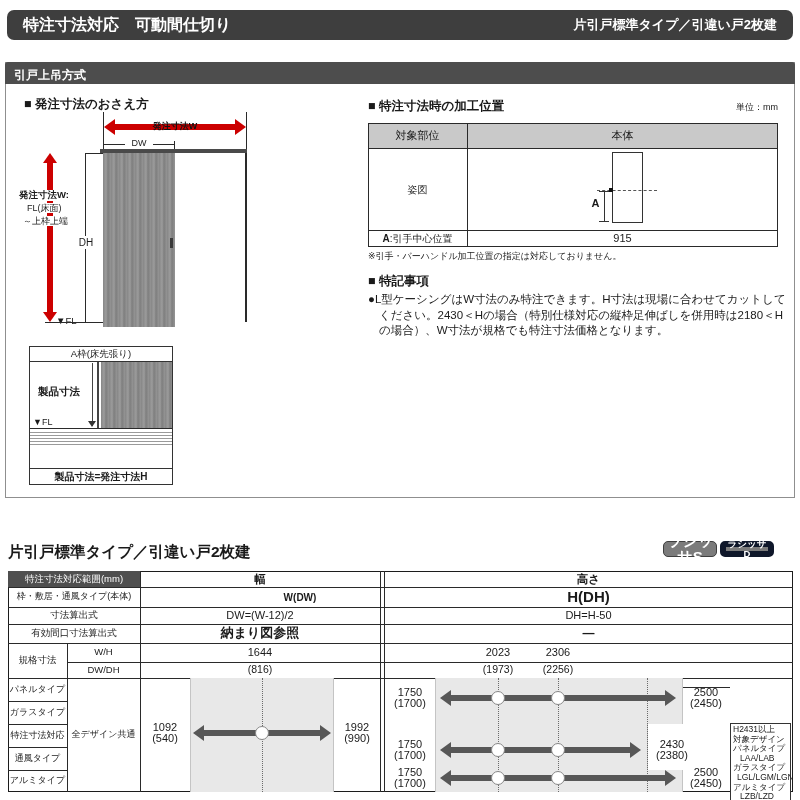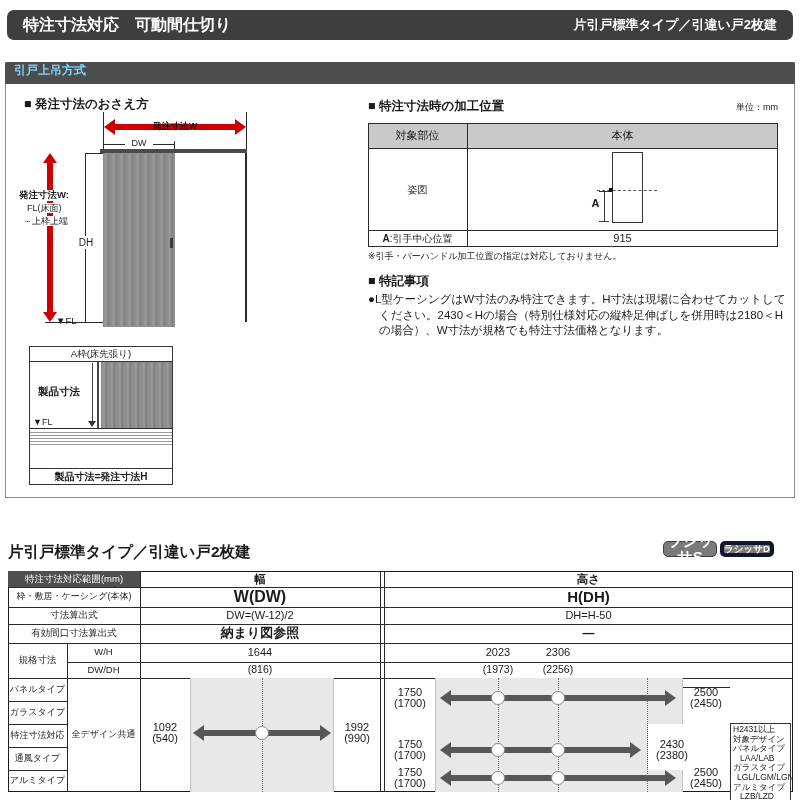--- a/index.html
+++ b/index.html
@@ -38,21 +38,21 @@
 
   <div class="abs" style="left:7px;top:10px;width:786px;height:30px;background:#3e3e3e;border-radius:7px;
               color:#fff;display:flex;align-items:center;justify-content:space-between;
               padding:0 16px;box-sizing:border-box;">
     <span style="font-size:16px;font-weight:bold;">特注寸法対応　可動間仕切り</span>
     <span style="font-size:13px;font-weight:bold;">片引戸標準タイプ／引違い戸2枚建</span>
   </div>
 
   <div class="abs" style="left:5px;top:62px;width:790px;height:436px;border:1px solid #8f8f8f;box-sizing:border-box;"></div>
   <div class="abs" style="left:5px;top:62px;width:790px;height:22px;background:#4d4d4d;border-radius:3px 3px 0 0;
-              color:#7dd3fc;display:flex;align-items:flex-start;padding-left:9px;box-sizing:border-box;">
+              color:#ffffff;display:flex;align-items:flex-end;padding-left:9px;box-sizing:border-box;">
     <span style="font-size:12px;font-weight:bold;">引戸上吊方式</span>
   </div>
 
   <div class="lt" style="left:24px;top:97px;font-size:12.5px;font-weight:bold;">■ 発注寸法のおさえ方</div>
 
   <div class="vl" style="left:103px;top:112px;height:39px;"></div>
   <div class="vl" style="left:246px;top:112px;height:41px;"></div>
   <div class="harrow" style="left:115px;top:124px;width:120px;color:#cc0000;"></div>
   <div class="ct" style="left:115px;top:120px;width:120px;height:13px;font-size:9px;font-weight:bold;color:#111;">発注寸法W</div>
 
@@ -119,21 +119,21 @@
 
   <div class="lt" style="left:368px;top:251px;font-size:9px;color:#222;">※引手・バーハンドル加工位置の指定は対応しておりません。</div>
 
   <div class="lt" style="left:368px;top:274px;font-size:12.5px;font-weight:bold;">■ 特記事項</div>
   <div class="lt" style="left:368px;top:292px;width:424px;font-size:11.5px;line-height:15.5px;
               padding-left:11px;text-indent:-11px;box-sizing:border-box;">●L型ケーシングはW寸法のみ特注できます。H寸法は現場に合わせてカットしてください。2430＜Hの場合（特別仕様対応の縦枠足伸ばしを併用時は2180＜Hの場合）、W寸法が規格でも特注寸法価格となります。</div>
 
   <div class="lt" style="left:8px;top:543px;font-size:15.5px;font-weight:bold;">片引戸標準タイプ／引違い戸2枚建</div>
   <div class="ct" style="left:663px;top:541px;width:54px;height:16px;background:#7b7b7b;border:1px solid #3f3f3f;
               border-radius:5px;color:#fff;font-size:15px;font-weight:bold;box-sizing:border-box;">ラシッサS</div>
-  <div class="ct" style="left:720px;top:541px;width:54px;height:16px;background:#7b7b7b;border:4px solid #0f172a;
+  <div class="ct" style="left:720px;top:541px;width:54px;height:16px;background:#7b7b7b;border:6px solid #0f172a;
               border-radius:5px;color:#fff;font-size:9.5px;font-weight:bold;box-sizing:border-box;">ラシッサD</div>
 
   <div class="abs" style="left:8px;top:571px;width:785px;height:221px;border:1.5px solid #1c1c1c;box-sizing:border-box;"></div>
 
   <div class="hl" style="left:8px;top:587px;width:785px;"></div>
   <div class="hl" style="left:8px;top:607px;width:785px;"></div>
   <div class="hl" style="left:8px;top:624px;width:785px;"></div>
   <div class="hl" style="left:8px;top:643px;width:785px;"></div>
   <div class="hl" style="left:67px;top:662px;width:726px;"></div>
   <div class="hl" style="left:8px;top:678px;width:785px;"></div>
@@ -143,22 +143,22 @@
   <div class="hl" style="left:8px;top:770px;width:59px;"></div>
   <div class="vl" style="left:67px;top:643px;height:149px;"></div>
   <div class="vl" style="left:140px;top:571px;height:221px;"></div>
   <div class="vl" style="left:380px;top:571px;height:221px;"></div>
   <div class="vl" style="left:384px;top:571px;height:221px;"></div>
 
   <div class="ct" style="left:8px;top:571px;width:132px;height:16px;background:#4f4f4f;color:#fff;font-size:9.5px;">特注寸法対応範囲(mm)</div>
   <div class="ct" style="left:140px;top:571px;width:240px;height:16px;font-size:11.5px;font-weight:bold;">幅</div>
   <div class="ct" style="left:384px;top:571px;width:409px;height:16px;font-size:11.5px;font-weight:bold;">高さ</div>
 
-  <div class="ct" style="left:8px;top:587px;width:132px;height:20px;font-size:9px;">枠・敷居・ケーシング(本体)</div>
-  <div class="ct" style="left:140px;top:587px;width:240px;height:20px;font-size:16px;font-weight:bold;">W(DW)</div>
+  <div class="ct" style="left:8px;top:587px;width:132px;height:20px;font-size:9px;">枠・敷居・通風タイプ(本体)</div>
+  <div class="ct" style="left:140px;top:587px;width:240px;height:20px;font-size:10px;font-weight:bold;padding-left:40px;">W(DW)</div>
   <div class="ct" style="left:384px;top:587px;width:409px;height:20px;font-size:15px;font-weight:bold;">H(DH)</div>
 
   <div class="ct" style="left:8px;top:607px;width:132px;height:17px;font-size:9.5px;">寸法算出式</div>
   <div class="ct" style="left:140px;top:607px;width:240px;height:17px;font-size:11px;">DW=(W-12)/2</div>
   <div class="ct" style="left:384px;top:607px;width:409px;height:17px;font-size:11px;">DH=H-50</div>
 
   <div class="ct" style="left:8px;top:624px;width:132px;height:19px;font-size:9.5px;">有効間口寸法算出式</div>
   <div class="ct" style="left:140px;top:624px;width:240px;height:19px;font-size:13px;font-weight:bold;">納まり図参照</div>
   <div class="ct" style="left:384px;top:624px;width:409px;height:19px;font-size:12px;font-weight:bold;">―</div>
 

